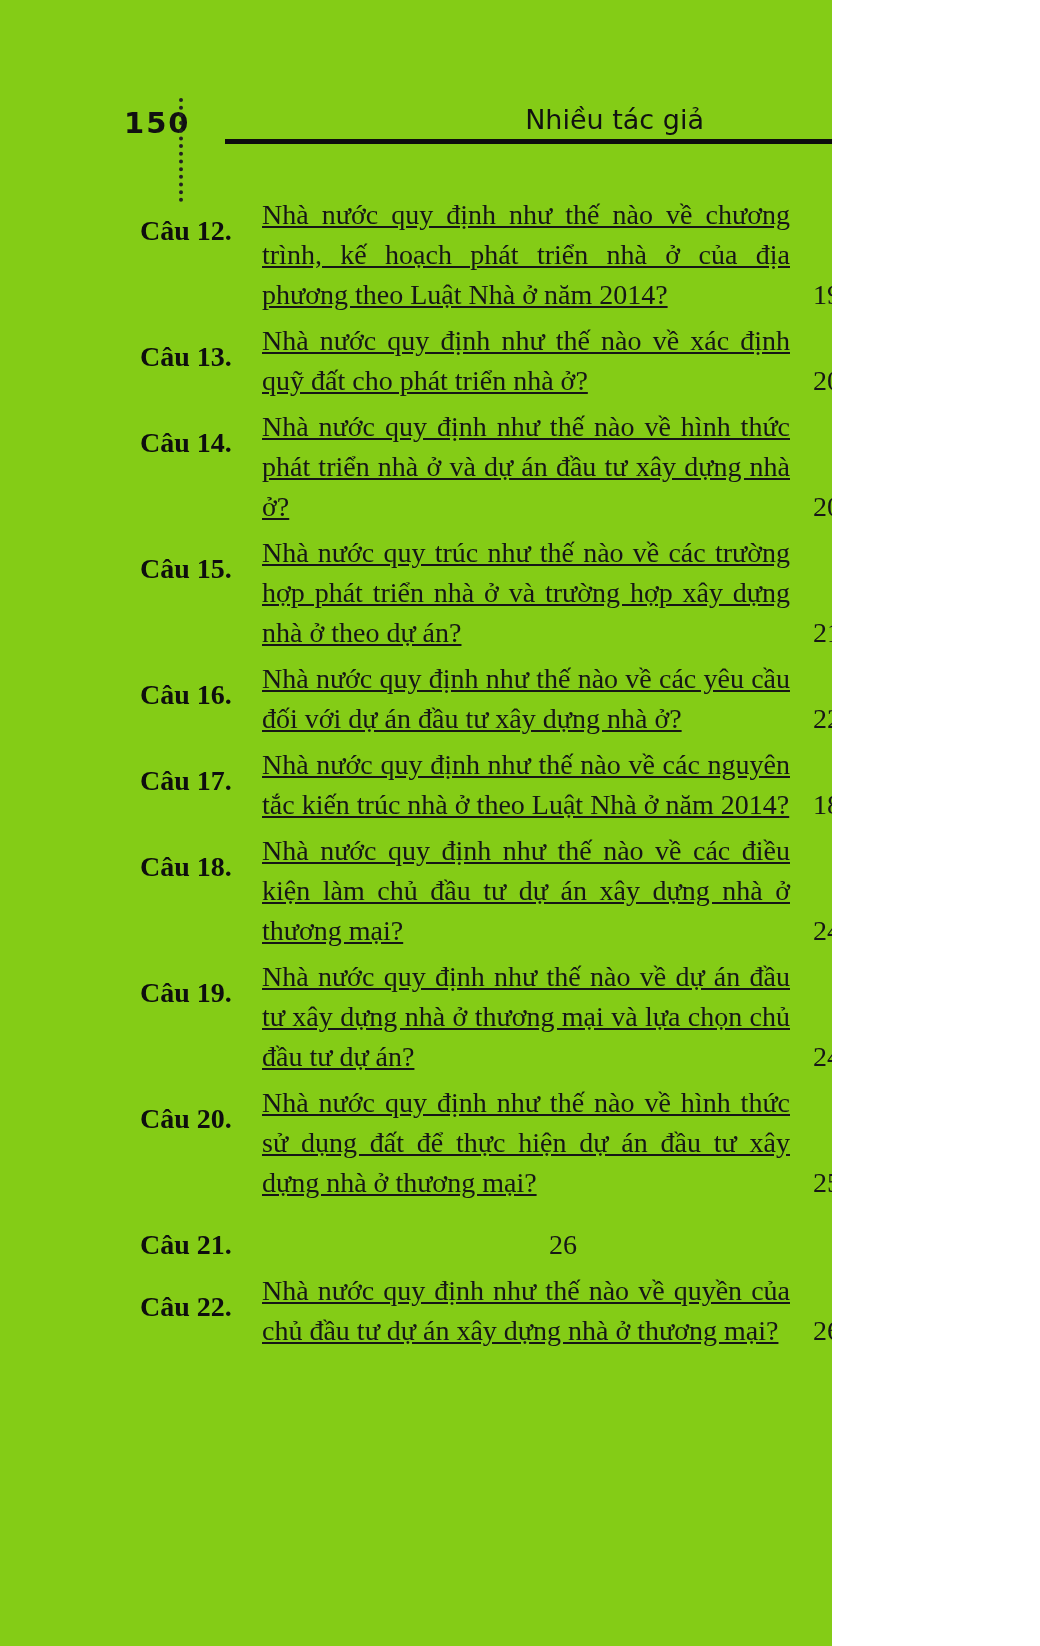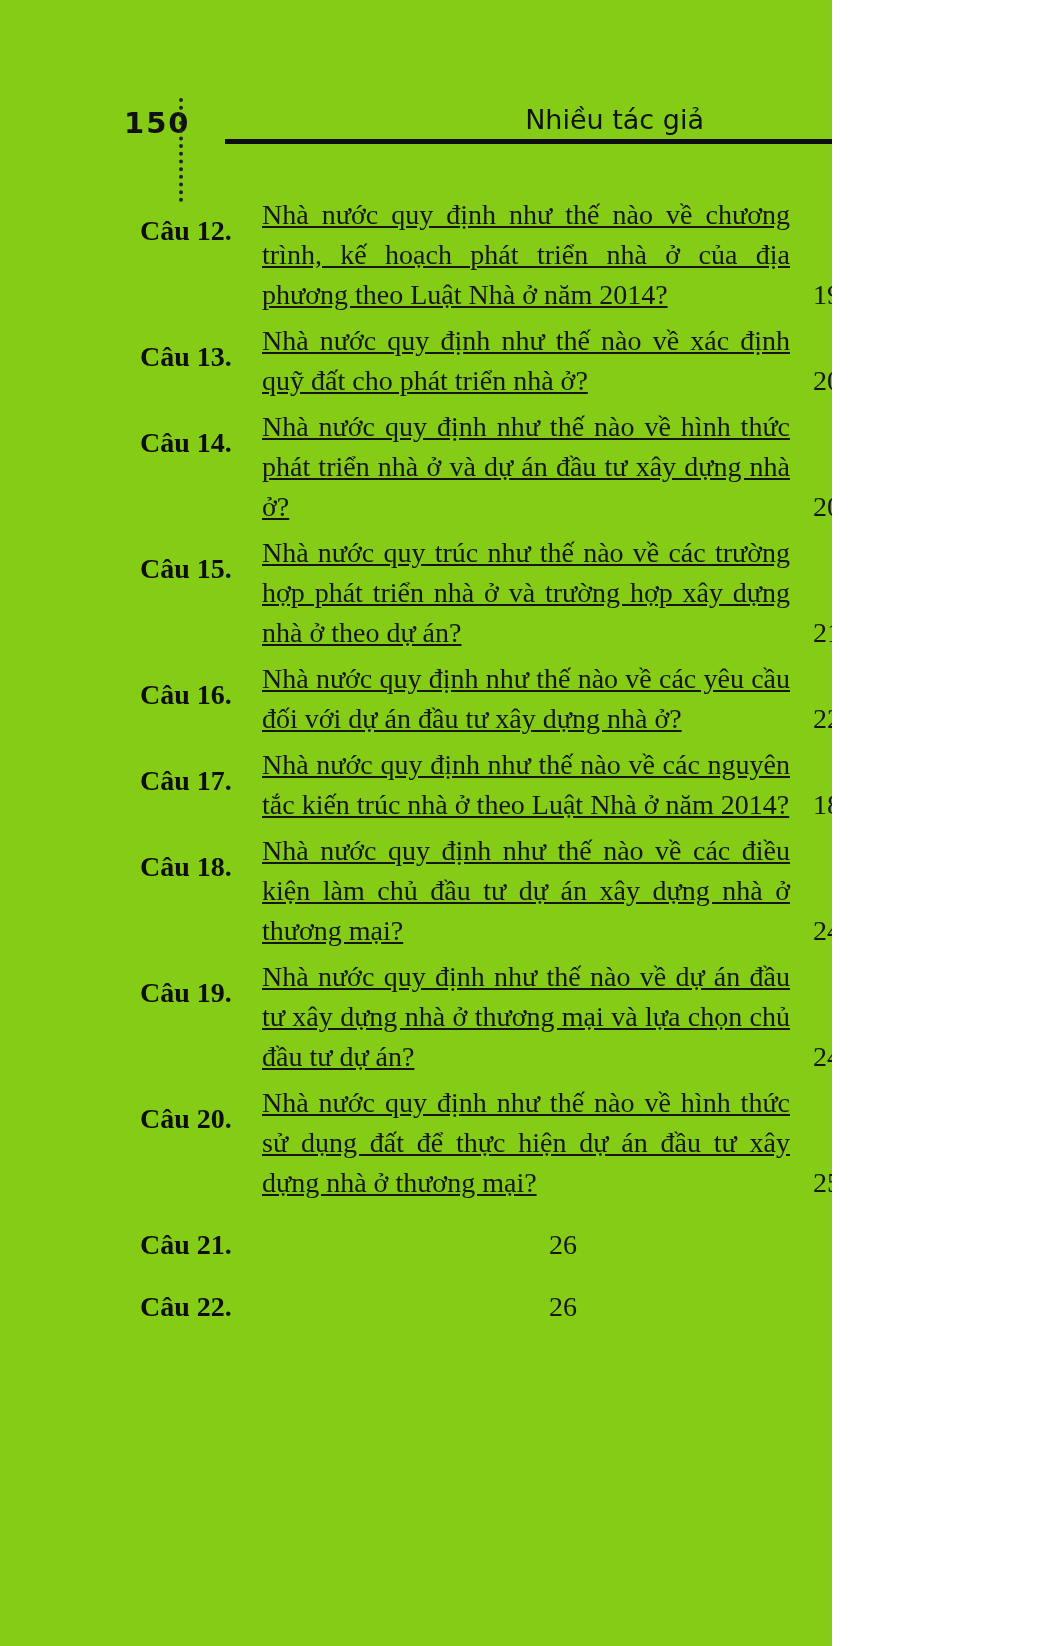--- a/index.html
+++ b/index.html
@@ -163,17 +163,18 @@
       <span class="entry-page">25</span>
     </div>
 
     <div class="entry">
       <span class="entry-label">Câu 21.</span>
       <span class="entry-page">26</span>
     </div>
 
     <div class="entry">
       <span class="entry-label">Câu 22.</span>
+      <span class="entry-text">Nhà nước quy định như thế nào về quyền của chủ đầu tư dự án xây dựng nhà ở thương mại?</span>
       <span class="entry-page">26</span>
     </div>
   </main>
 
 </div>
 
 </body></html>

